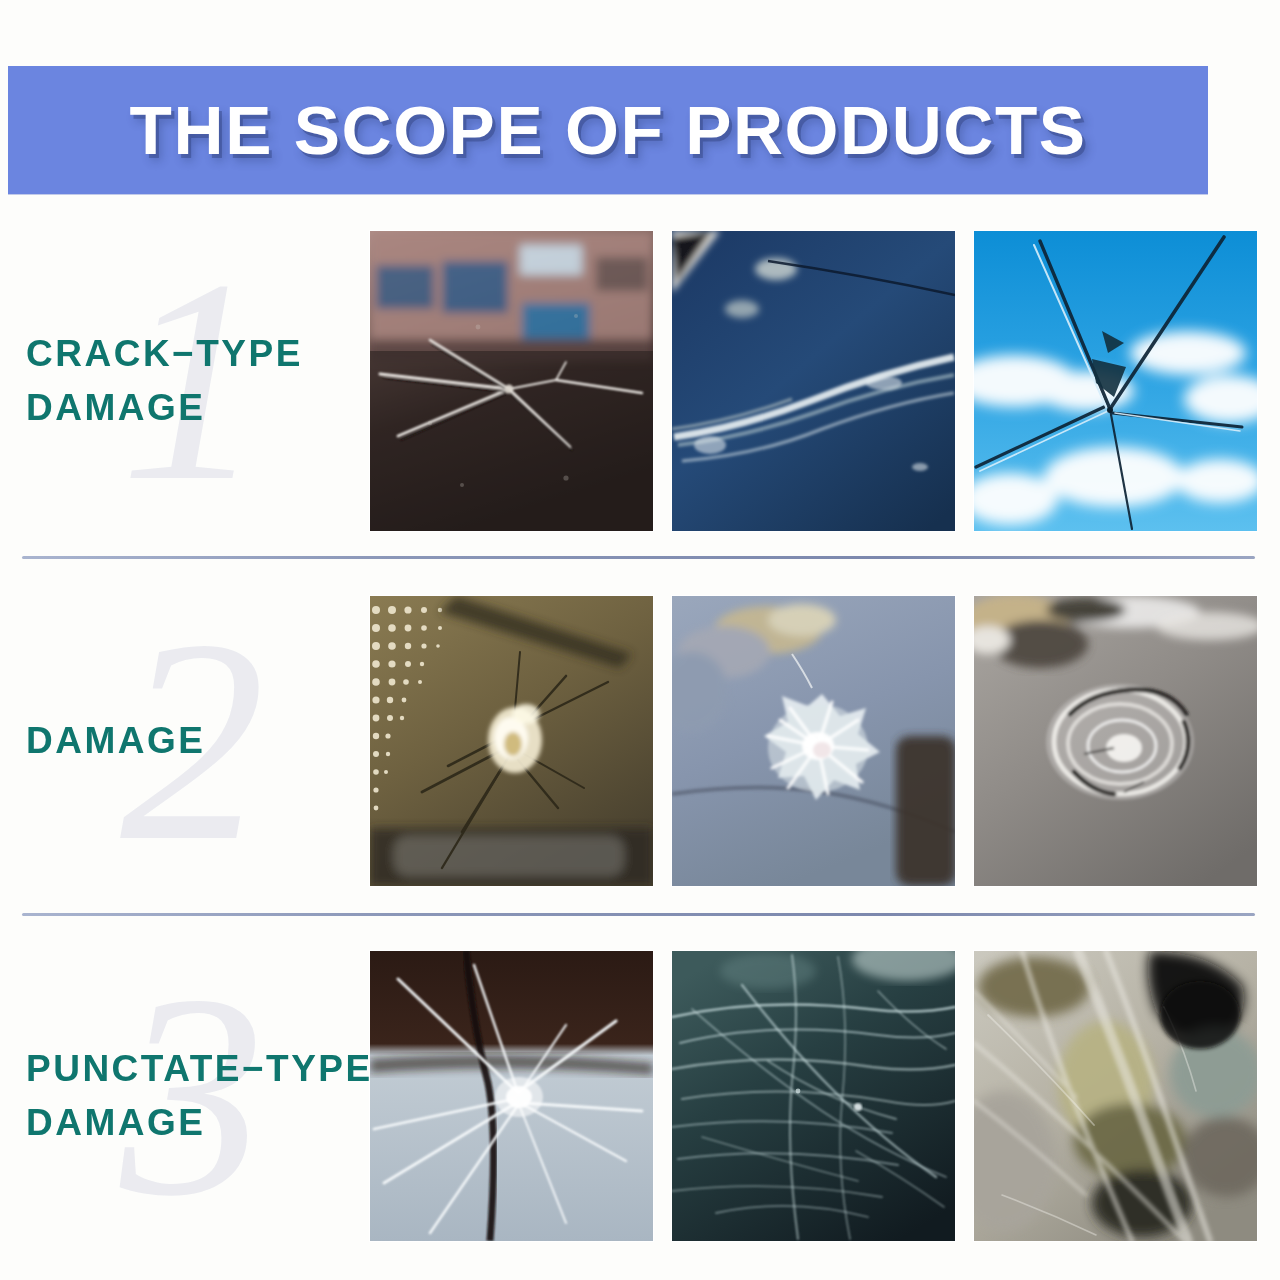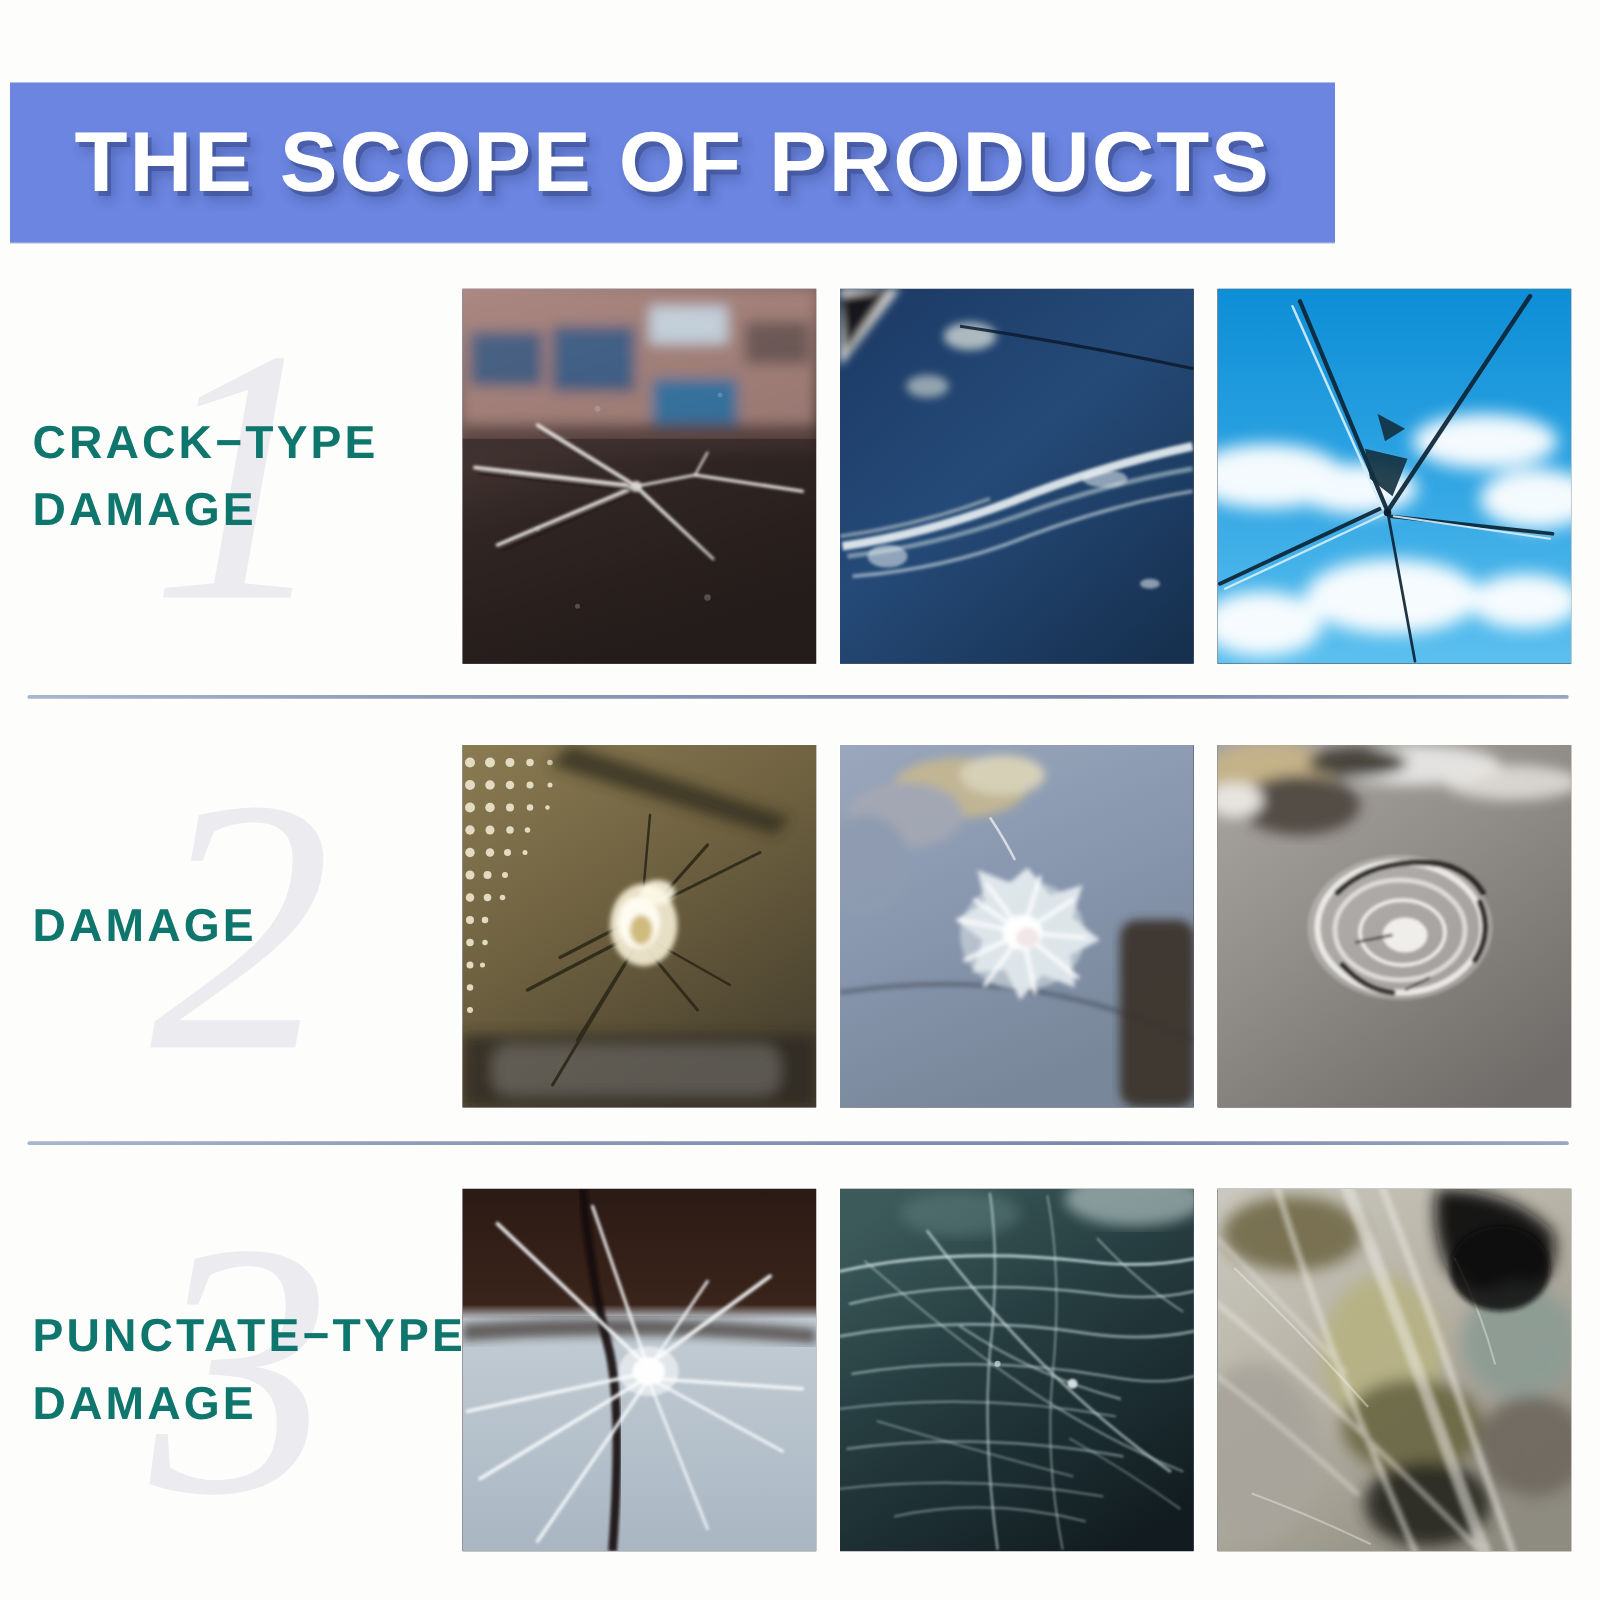--- a/index.html
+++ b/index.html
@@ -13,21 +13,21 @@
     font-family: "Liberation Sans", sans-serif;
     overflow: hidden;
     position: relative;
   }
 
   
   #header-banner {
     position: absolute;
     left: 8px;
     top: 66px;
-    width: 1060px;
+    width: 1200px;
     height: 128px;
     background: #6b85e0;
     display: flex;
     align-items: center;
     justify-content: center;
     box-shadow: 0 1px 0 rgba(120,140,210,.45);
   }
   #header-title {
     color: #ffffff;
     font-family: "Liberation Sans", sans-serif;

